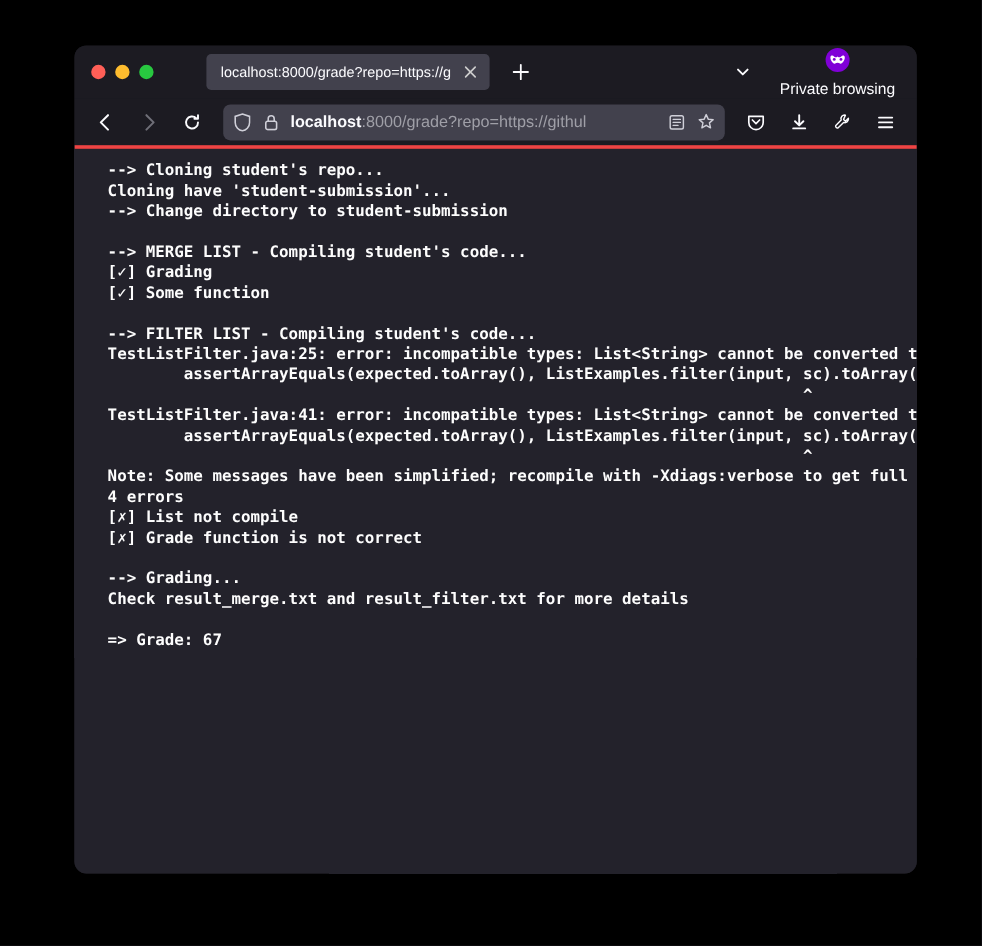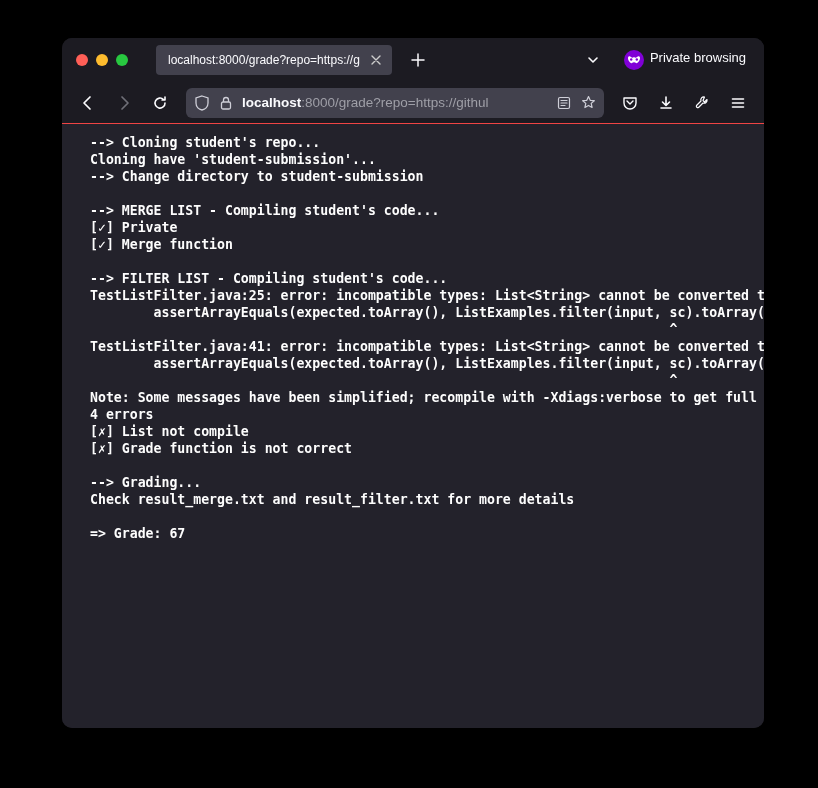--- a/index.html
+++ b/index.html
@@ -45,46 +45,47 @@
     background: #42414d;
     border-radius: 4px;
     height: 30px;
     padding: 0 8px 0 12px;
     display: flex;
     align-items: center;
     gap: 8px;
     color: #fbfbfe;
     font-size: 12px;
     min-width: 190px;
+    margin-left: 16px;
   }
   .tab-txt { flex:1; overflow:hidden; white-space:nowrap; text-overflow:ellipsis; }
   .tab-close {
     width:16px; height:16px; display:flex; align-items:center; justify-content:center;
     color:#ccc; cursor:pointer; border-radius:3px;
   }
   .newtab {
     width:28px;height:28px;display:flex;align-items:center;justify-content:center;
     color:#fbfbfe;font-size:16px;margin-left:4px;cursor:pointer;border-radius:4px;
   }
   .spacer { flex:1; }
   .chev {
     width:26px;height:26px;display:flex;align-items:center;justify-content:center;
     color:#fbfbfe;cursor:pointer;
   }
   .private {
-    display:flex;gap:6px;color:#fbfbfe;font-size:13px;margin-left:10px;margin-right:4px;
+    display:flex;align-items:center;gap:6px;color:#fbfbfe;font-size:13px;margin-left:10px;margin-right:4px;flex-direction:column;
   }
   .mask-icon {
     width:20px;height:20px;border-radius:50%;background:#8000d7;
     display:flex;align-items:center;justify-content:center;
   }
   .toolbar {
     height: 42px;
     background:#1c1b22;
-    border-bottom:1px solid #ef4444;
+    border-bottom:3px solid #ef4444;
     display:flex;align-items:center;padding:0 10px;gap:4px;
   }
   .tbtn {
     width:32px;height:32px;display:flex;align-items:center;justify-content:center;
     color:#fbfbfe;cursor:pointer;border-radius:4px;
   }
   .tbtn.dis { color:#6f6f78; }
   .urlbar {
     flex:1;height:30px;background:#42414d;border-radius:6px;margin:0 6px;
     display:flex;align-items:center;padding:0 8px;gap:8px;color:#cfcfd8;font-size:13.5px;
@@ -207,22 +208,22 @@
           <path d="M2.5 4 H13.5 M2.5 8 H13.5 M2.5 12 H13.5" stroke="currentColor" stroke-width="1.6" stroke-linecap="round"></path>
         </svg>
     </div>
   </div>
 
   <div class="content"><b>--&gt; Cloning student's repo...</b>
 <b>Cloning have 'student-submission'...</b>
 <b>--&gt; Change directory to student-submission</b>
 <b></b>
 <b>--&gt; MERGE LIST - Compiling student's code...</b>
-<b>[✓] Private</b>
-<b>[✓] Merge function</b>
+<b>[✓] Grading</b>
+<b>[✓] Some function</b>
 <b></b>
 <b>--&gt; FILTER LIST - Compiling student's code...</b>
 <b>TestListFilter.java:25: error: incompatible types: List&lt;String&gt; cannot be converted to StringChecker</b>
 <b>        assertArrayEquals(expected.toArray(), ListExamples.filter(input, sc).toArray());</b>
 <b>                                                                         ^</b>
 <b>TestListFilter.java:41: error: incompatible types: List&lt;String&gt; cannot be converted to StringChecker</b>
 <b>        assertArrayEquals(expected.toArray(), ListExamples.filter(input, sc).toArray());</b>
 <b>                                                                         ^</b>
 <b>Note: Some messages have been simplified; recompile with -Xdiags:verbose to get full output</b>
 <b>4 errors</b>

